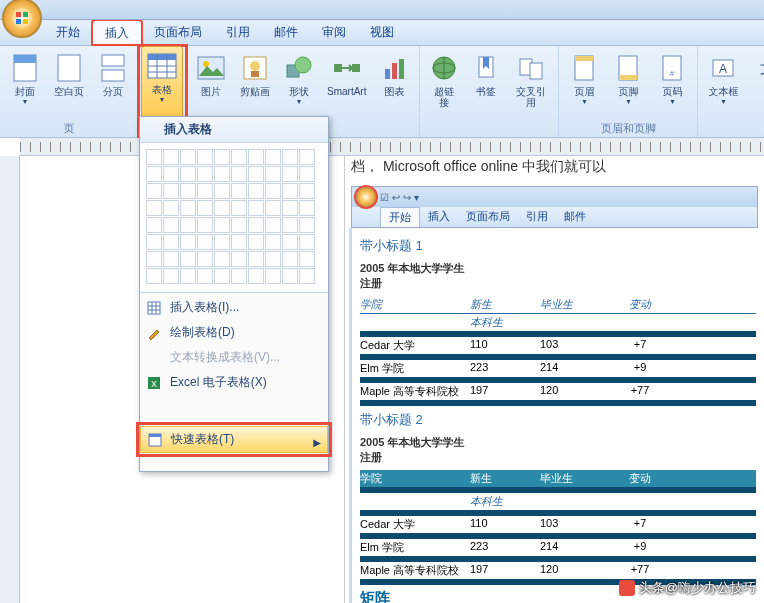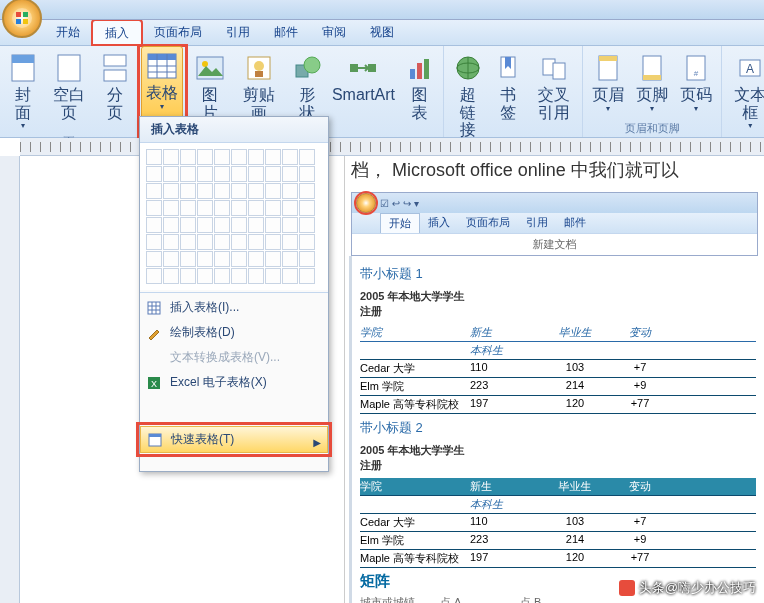--- a/index.html
+++ b/index.html
@@ -14,62 +14,62 @@
 .tab.active { background:#f7fbff; border:1px solid #a7c0de; border-bottom:none; border-radius:3px 3px 0 0; }
 .tab.hl { outline:2px solid #e74c3c; outline-offset:-1px; }
 
 .ribbon { height:92px; background:linear-gradient(#eaf2fb,#d6e6f7); border-bottom:1px solid #a7c0de; display:flex; }
 .group { border-right:1px solid #c4d7ee; padding:2px 4px 0; display:flex; flex-direction:column; }
 .group-items { flex:1; display:flex; gap:2px; }
 .group-label { height:16px; text-align:center; font-size:11px; color:#5a7aa5; }
 .rbtn { display:flex; flex-direction:column; align-items:center; justify-content:flex-start; padding:3px 4px; min-width:38px; cursor:pointer; border:1px solid transparent; border-radius:3px; }
 .rbtn.selected { background:linear-gradient(#ffe9a8,#ffcb4f); border-color:#e0a030; position:relative;}
 .rbtn .ico { width:32px; height:32px; display:flex; align-items:center; justify-content:center; }
-.rbtn .lbl { font-size:16px; color:#2a4875; margin-top:2px; line-height:1.1; text-align:center; }
+.rbtn .lbl { font-size:10px; color:#2a4875; margin-top:2px; line-height:1.1; text-align:center; }
 .rbtn .dd { font-size:8px; color:#2a4875; }
 .hlbox { outline:3px solid #e74c3c; outline-offset:-1px; }
 
 .ruler-h { height:18px; background:#e9eef5; border-bottom:1px solid #b8c8dc; margin-left:20px; font-size:8px; color:#666; position:relative; overflow:hidden;}
 .ruler-h::before{content:"";position:absolute;left:0;right:0;top:4px;height:10px;background:repeating-linear-gradient(90deg,#888 0 1px,transparent 1px 10px);}
 .ruler-v { position:absolute; left:0; top:156px; bottom:0; width:20px; background:#e9eef5; border-right:1px solid #b8c8dc;}
 .doc-area { position:absolute; left:20px; top:156px; right:0; bottom:0; background:#fff; }
 
 
 .tbl-drop { position:absolute; left:139px; top:116px; width:190px; background:#fafafa; border:1px solid #9aacc4; box-shadow:2px 2px 6px rgba(0,0,0,.3); z-index:20; }
-.tbl-drop .hdr { background:linear-gradient(#f3f7fc,#e2ecf7); padding:4px 11px; font-size:12px; font-weight:bold; color:#2a4875; border-bottom:1px solid #c4d7ee;}
+.tbl-drop .hdr { background:linear-gradient(#f3f7fc,#e2ecf7); padding:4px 24px; font-size:12px; font-weight:bold; color:#2a4875; border-bottom:1px solid #c4d7ee;}
 .grid10 { padding:6px; display:grid; grid-template-columns:repeat(10,16px); grid-template-rows:repeat(8,16px); gap:1px; background:#fff;}
 .grid10 span { border:1px solid #c8d4e4; background:#fdfdfd; }
 .menu-sep { height:1px; background:#c4d7ee; margin:2px 0;}
 .mitem { display:flex; align-items:flex-end; gap:8px; padding:4px 6px 4px 30px; font-size:12px; color:#2a4875; position:relative; cursor:pointer;}
 .mitem .mi-ico { position:absolute; left:6px; width:16px; height:16px; display:flex; align-items:center; justify-content:center;}
 .mitem.disabled { color:#9aa8ba; }
 .mitem.quick { background:linear-gradient(#fff5d6,#ffd766); border:1px solid #e8b84a;margin-top:31px; }
 .mitem .arrow { margin-left:auto; font-size:10px; }
 .qt-box { outline:3px solid #e74c3c; outline-offset:1px; }
 
 
 .preview { position:absolute; right:0; top:156px; width:420px; bottom:0; background:#fff; border-left:1px solid #ccc; overflow:hidden; font-size:11px;}
-.preview .topline { padding:2px 6px; color:#333; font-size:18px; }
+.preview .topline { padding:2px 6px; color:#333; font-size:14px; }
 .mini-word { margin:8px 6px 0 6px; border:1px solid #9ac; }
 .mini-title { height:20px; background:linear-gradient(#d7e6f7,#bdd7f0); display:flex; align-items:center; gap:4px; padding-left:4px;}
 .mini-off { width:20px;height:20px;border-radius:50%;background:radial-gradient(#fff,#ffd27a 30%,#e8a23a 70%);border:1px solid #b78a3a; outline:2px solid #e74c3c;}
 .mini-qat { font-size:10px; color:#3a5a8a;}
 .mini-tabs { height:20px; background:linear-gradient(#e6f0fb,#cfe2f5); display:flex; font-size:11px; padding-left:28px;}
 .mini-tabs span{ padding:2px 8px; color:#15428b;}
 .mini-tabs .act{background:#f7fbff;border:1px solid #a7c0de;border-bottom:none;}
 .mini-doc { height:22px; background:#fff; border-top:1px solid #c4d7ee; font-size:11px; color:#666; padding:3px 8px; text-align:center;}
 .pv-body { padding:4px 8px 8px 8px; border-left:3px solid #d0dae6; margin-left:4px;}
-.pv-row { display:flex; border-bottom:1px solid #0c4a6e; padding:1px 0; font-size:11px;}
+.pv-row { display:flex; border-bottom:6px solid #0c4a6e; padding:1px 0; font-size:11px;}
 .pv-row.hdr1 { color:#2a6aa8; font-weight:normal; border:none; font-size:13px; margin:4px 0;}
 .pv-row.sub { color:#333; font-weight:bold; border:none; margin:2px 0 4px;}
 .pv-row.th { color:#2a6aa8; font-style:italic; border-bottom:1px solid #2a6aa8;}
 .pv-row.th2 { background:#2a8aa8; color:#fff; }
 .pv-row span:nth-child(1){width:110px;}
 .pv-row span:nth-child(2){width:70px;}
-.pv-row span:nth-child(3){width:70px;text-align:center;}
+.pv-row span:nth-child(3){width:70px;}
 .pv-row span:nth-child(4){width:60px;text-align:center;}
 .pv-row.ital span{font-style:italic;color:#2a6aa8;}
 .matrix-h { color:#0369a1; font-weight:bold; font-size:15px; margin:4px 0;}
 .mx-row { display:flex; font-size:11px; color:#666;}
 .mx-row span{width:80px;}
 
 .watermark { position:absolute; right:8px; bottom:6px; font-size:13px; color:#fff; text-shadow:0 0 3px #000,0 0 3px #000; display:flex; align-items:center; gap:4px; z-index:50;}
 .watermark .logo{width:16px;height:16px;background:#e74c3c;border-radius:3px;display:inline-block;}
 .pencil-tab { position:absolute; left:350px; top:260px; font-size:11px; color:#555; display:flex; gap:30px; border-bottom:1px solid #ccc; padding:2px 4px; width:160px;}
 </style>
@@ -233,21 +233,20 @@
       <div class="rbtn">
           <div class="ico">
             <svg width="26" height="26">
               <rect x="2" y="4" width="12" height="16" fill="#fff" stroke="#6a8abc"></rect>
               <rect x="12" y="8" width="12" height="16" fill="#fff" stroke="#6a8abc"></rect>
             </svg>
           </div>
           <div class="lbl">交叉引用</div>
         </div>
     </div>
-    <div class="group-label">链接</div>
   </div>
 
   <div class="group">
     <div class="group-items">
       <div class="rbtn">
           <div class="ico">
             <svg width="22" height="28">
               <rect x="2" y="2" width="18" height="24" fill="#fff" stroke="#6a8abc"></rect>
               <rect x="2" y="2" width="18" height="5" fill="#f0d070"></rect>
             </svg>
@@ -453,21 +452,20 @@
       <span class="mini-off"></span>
       <span class="mini-qat">☑ ↩ ↪ ▾</span>
     </div>
     <div class="mini-tabs">
       <span class="act">开始</span>
       <span>插入</span>
       <span>页面布局</span>
       <span>引用</span>
       <span>邮件</span>
     </div>
-    <div class="mini-doc">新建文档</div>
   </div>
 
   <div class="pv-body">
     <div class="pv-row hdr1">
         <span>带小标题 1</span>
       </div>
     <div class="pv-row sub">
         <span>2005 年本地大学学生注册</span>
       </div>
     <div class="pv-row th">

